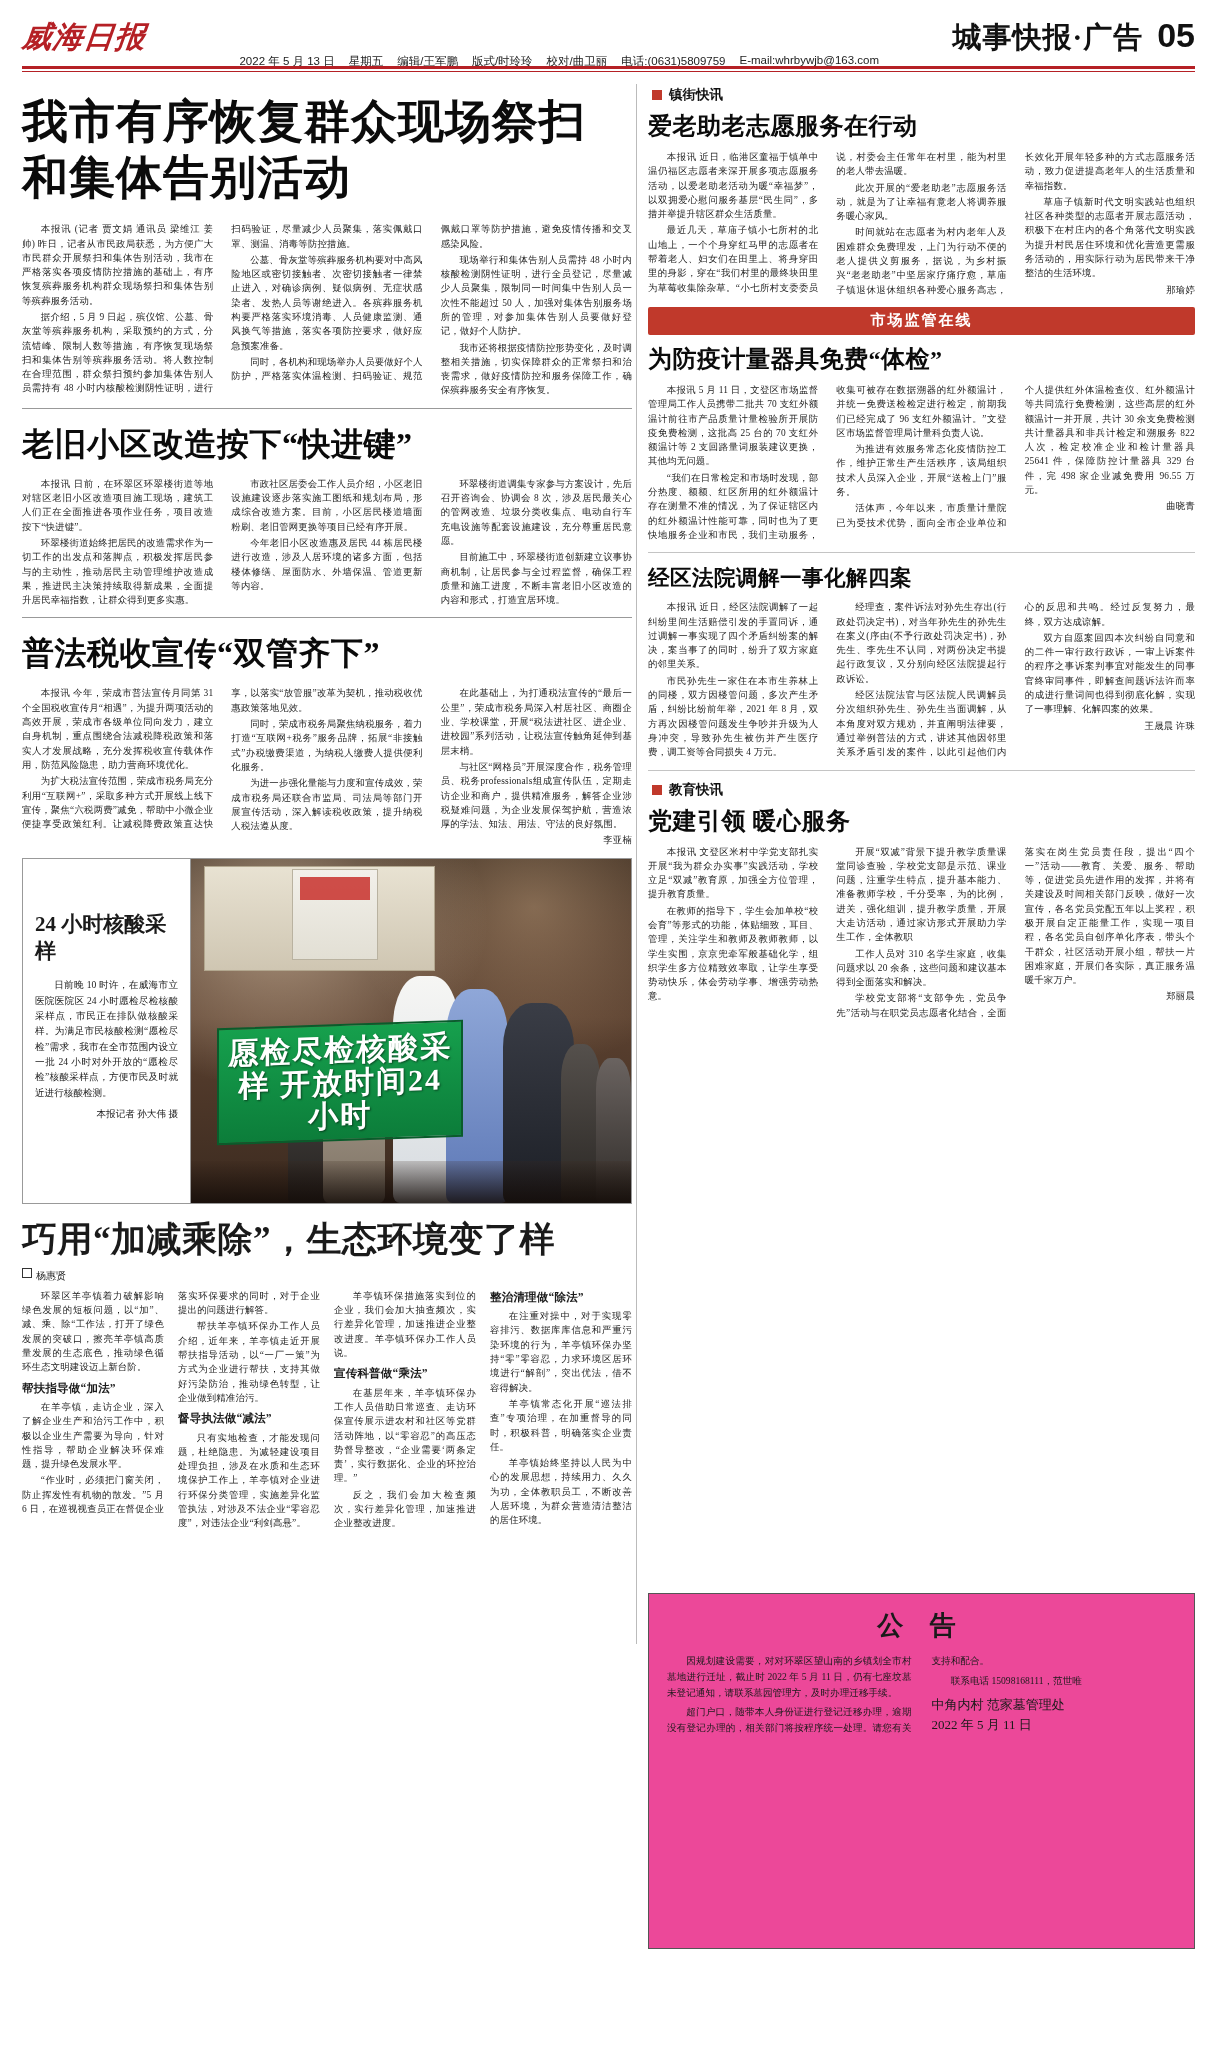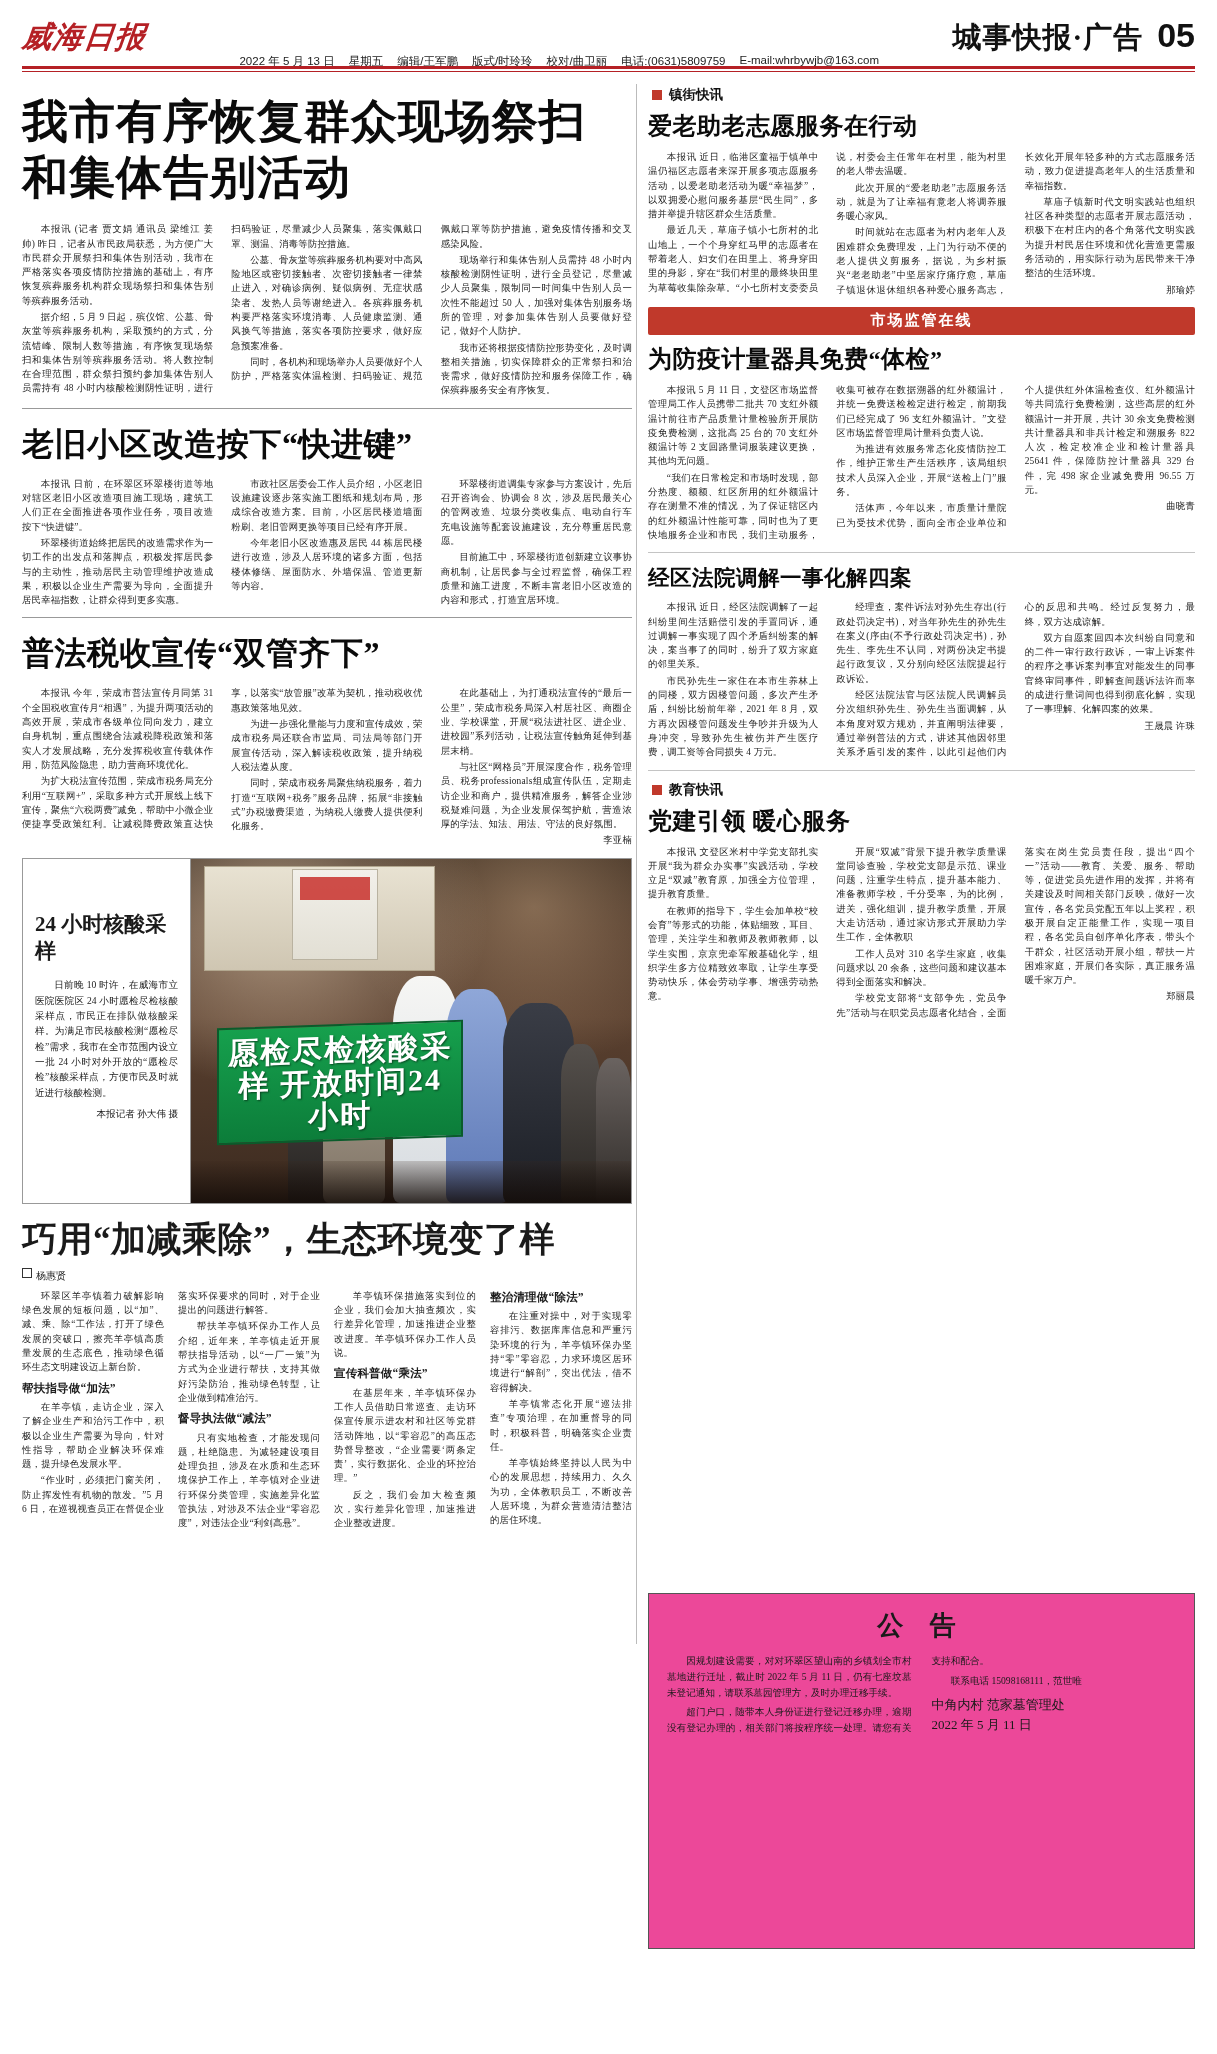--- a/index.html
+++ b/index.html
@@ -415,35 +415,35 @@
       <p>同时，各机构和现场举办人员要做好个人防护，严格落实体温检测、扫码验证、规范佩戴口罩等防护措施，避免疫情传播和交叉感染风险。</p>
       <p>现场举行和集体告别人员需持 48 小时内核酸检测阴性证明，进行全员登记，尽量减少人员聚集，限制同一时间集中告别人员一次性不能超过 50 人，加强对集体告别服务场所的管理，对参加集体告别人员要做好登记，做好个人防护。</p>
       <p>我市还将根据疫情防控形势变化，及时调整相关措施，切实保障群众的正常祭扫和治丧需求，做好疫情防控和服务保障工作，确保殡葬服务安全有序恢复。</p>
     </div>
 
     <hr class="hr-line">
 
     <h2 class="sub-head">老旧小区改造按下“快进键”</h2>
     <div class="cols3 body-txt">
       <p>本报讯 日前，在环翠区环翠楼街道等地对辖区老旧小区改造项目施工现场，建筑工人们正在全面推进各项作业任务，项目改造按下“快进键”。</p>
-      <p>环翠楼街道始终把居民的改造需求作为一切工作的出发点和落脚点，积极发挥居民参与的主动性，推动居民主动管理维护改造成果，积极以企业生产需要为导向，全面提升居民幸福指数，让群众得到更多实惠。</p>
+      <p>环翠楼街道始终把居民的改造需求作为一切工作的出发点和落脚点，积极发挥居民参与的主动性，推动居民主动管理维护改造成果，推进民主决策持续取得新成果，全面提升居民幸福指数，让群众得到更多实惠。</p>
       <p>市政社区居委会工作人员介绍，小区老旧设施建设逐步落实施工图纸和规划布局，形成综合改造方案。目前，小区居民楼道墙面粉刷、老旧管网更换等项目已经有序开展。</p>
       <p>今年老旧小区改造惠及居民 44 栋居民楼进行改造，涉及人居环境的诸多方面，包括楼体修缮、屋面防水、外墙保温、管道更新等内容。</p>
       <p>环翠楼街道调集专家参与方案设计，先后召开咨询会、协调会 8 次，涉及居民最关心的管网改造、垃圾分类收集点、电动自行车充电设施等配套设施建设，充分尊重居民意愿。</p>
       <p>目前施工中，环翠楼街道创新建立议事协商机制，让居民参与全过程监督，确保工程质量和施工进度，不断丰富老旧小区改造的内容和形式，打造宜居环境。</p>
     </div>
 
     <hr class="hr-line">
 
     <h2 class="sub-head">普法税收宣传“双管齐下”</h2>
     <div class="cols3 body-txt">
       <p>本报讯 今年，荣成市普法宣传月同第 31 个全国税收宣传月“相遇”，为提升两项活动的高效开展，荣成市各级单位同向发力，建立自身机制，重点围绕合法减税降税政策和落实人才发展战略，充分发挥税收宣传载体作用，防范风险隐患，助力营商环境优化。</p>
       <p>为扩大税法宣传范围，荣成市税务局充分利用“互联网+”，采取多种方式开展线上线下宣传，聚焦“六税两费”减免，帮助中小微企业便捷享受政策红利。让减税降费政策直达快享，以落实“放管服”改革为契机，推动税收优惠政策落地见效。</p>
+      <p>同时，荣成市税务局聚焦纳税服务，着力打造“互联网+税务”服务品牌，拓展“非接触式”办税缴费渠道，为纳税人缴费人提供便利化服务。</p>
       <p>为进一步强化量能与力度和宣传成效，荣成市税务局还联合市监局、司法局等部门开展宣传活动，深入解读税收政策，提升纳税人税法遵从度。</p>
-      <p>同时，荣成市税务局聚焦纳税服务，着力打造“互联网+税务”服务品牌，拓展“非接触式”办税缴费渠道，为纳税人缴费人提供便利化服务。</p>
       <p>在此基础上，为打通税法宣传的“最后一公里”，荣成市税务局深入村居社区、商圈企业、学校课堂，开展“税法进社区、进企业、进校园”系列活动，让税法宣传触角延伸到基层末梢。</p>
       <p>与社区“网格员”开展深度合作，税务管理员、税务professionals组成宣传队伍，定期走访企业和商户，提供精准服务，解答企业涉税疑难问题，为企业发展保驾护航，营造浓厚的学法、知法、用法、守法的良好氛围。</p>
       <p class="sig">李亚楠</p>
     </div>
 
     <div class="photo-block">
       <div class="photo-caption-box">
         <div class="photo-cap-title">24 小时核酸采样</div>
         <div class="photo-cap-text">日前晚 10 时许，在威海市立医院医院区 24 小时愿检尽检核酸采样点，市民正在排队做核酸采样。为满足市民核酸检测“愿检尽检”需求，我市在全市范围内设立一批 24 小时对外开放的“愿检尽检”核酸采样点，方便市民及时就近进行核酸检测。</div>
         <div class="photo-cap-credit">本报记者 孙大伟 摄</div>

